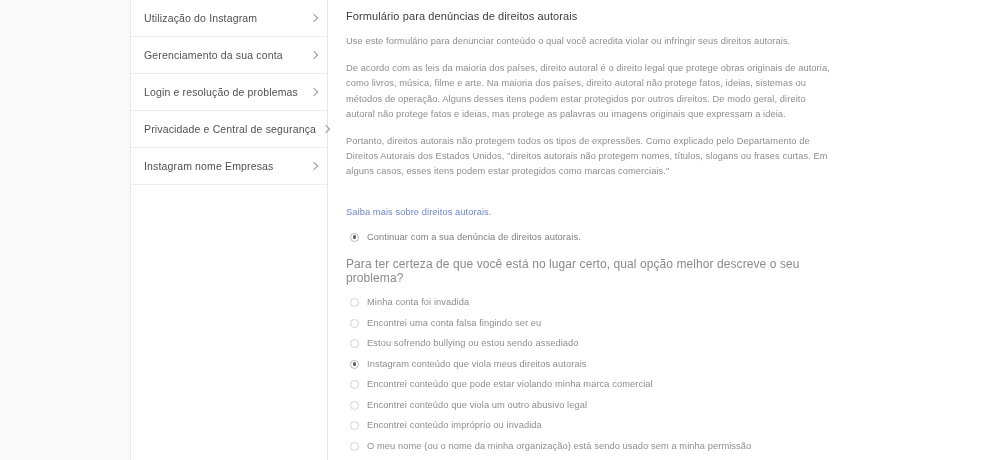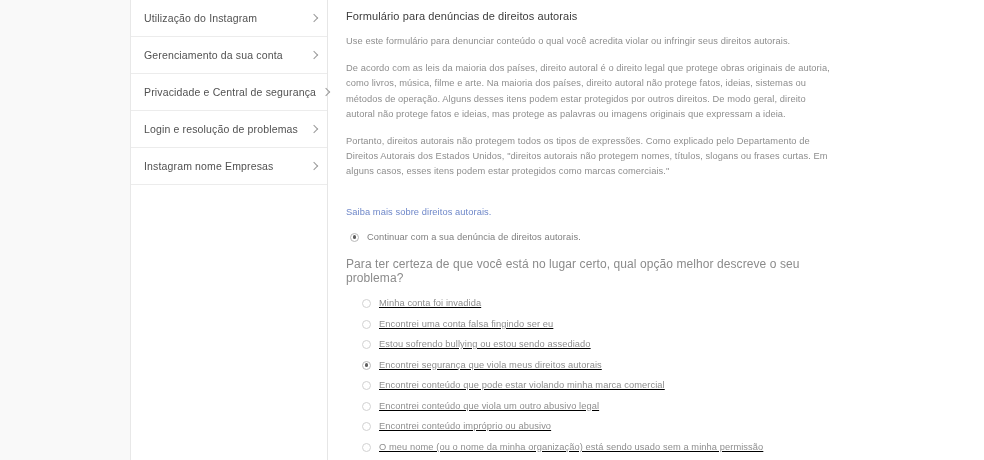--- a/index.html
+++ b/index.html
@@ -178,45 +178,45 @@
   }
 
   .question {
     font-size: 12px;
     color: #8b8b8b;
     line-height: 14px;
     margin: 0 0 11px 0;
     letter-spacing: 0.08px;
   }
 
-  .options { margin: 12px; padding: 0; text-decoration: underline; }
+  .options { margin: 0; padding: 0; }
 </style>
 </head>
 <body>
 
 <div class="page">
 
   <div class="gutter"></div>
 
   <nav class="sidebar">
     <ul class="nav-list" id="nav-list">
         <li class="nav-item">
           <span class="nav-label">Utilização do Instagram</span>
           <span class="chev"></span>
         </li>
         <li class="nav-item">
           <span class="nav-label">Gerenciamento da sua conta</span>
           <span class="chev"></span>
         </li>
         <li class="nav-item">
+          <span class="nav-label">Login e resolução de problemas</span>
+          <span class="chev"></span>
+        </li>
+        <li class="nav-item">
           <span class="nav-label">Privacidade e Central de segurança</span>
-          <span class="chev"></span>
-        </li>
-        <li class="nav-item">
-          <span class="nav-label">Login e resolução de problemas</span>
           <span class="chev"></span>
         </li>
         <li class="nav-item">
           <span class="nav-label">Instagram nome Empresas</span>
           <span class="chev"></span>
         </li>
       </ul>
   </nav>
 
   <main class="content">
@@ -244,33 +244,33 @@
         <div class="radio-row">
           <span class="radio"></span>
           <span class="radio-label">Encontrei uma conta falsa fingindo ser eu</span>
         </div>
         <div class="radio-row">
           <span class="radio"></span>
           <span class="radio-label">Estou sofrendo bullying ou estou sendo assediado</span>
         </div>
         <div class="radio-row">
           <span class="radio checked"></span>
-          <span class="radio-label">Encontrei segurança que viola meus direitos autorais</span>
+          <span class="radio-label">Instagram conteúdo que viola meus direitos autorais</span>
         </div>
         <div class="radio-row">
           <span class="radio"></span>
           <span class="radio-label">Encontrei conteúdo que pode estar violando minha marca comercial</span>
         </div>
         <div class="radio-row">
           <span class="radio"></span>
           <span class="radio-label">Encontrei conteúdo que viola um outro abusivo legal</span>
         </div>
         <div class="radio-row">
           <span class="radio"></span>
-          <span class="radio-label">Encontrei conteúdo impróprio ou abusivo</span>
+          <span class="radio-label">Encontrei conteúdo impróprio ou invadida</span>
         </div>
         <div class="radio-row">
           <span class="radio"></span>
           <span class="radio-label">O meu nome (ou o nome da minha organização) está sendo usado sem a minha permissão</span>
         </div>
       </div>
 
     
 
     

